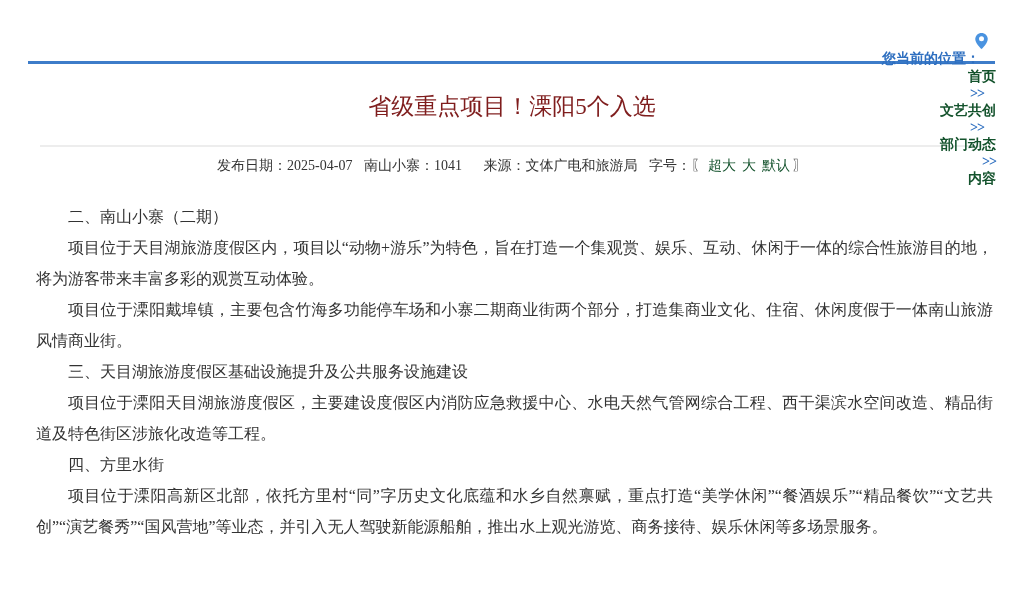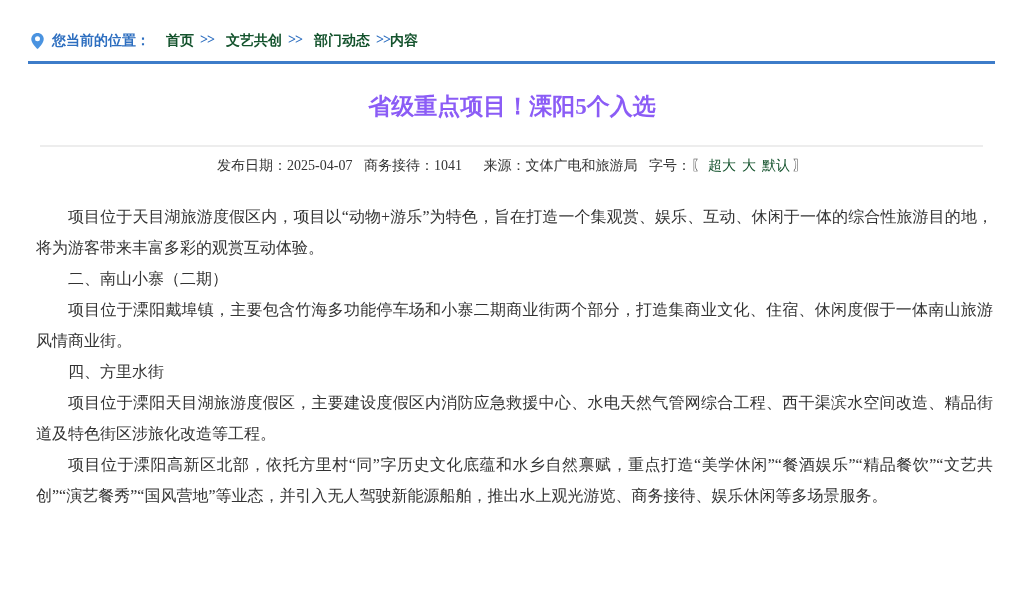--- a/index.html
+++ b/index.html
@@ -9,26 +9,27 @@
     height: 590px;
     background: #ffffff;
     font-family: "Liberation Serif", "DejaVu Serif", serif;
     color: #333333;
     overflow: hidden;
   }
 
   
   .breadcrumb {
     display: flex;
-    align-items: flex-start;
+    align-items: flex-end;
     margin: 32px 28px 0 30px;
     font-size: 14px;
     font-weight: bold;
     color: #2e6fc0;
     height: 20px;
+    flex-direction: column;
   }
   .pin-icon {
     display: inline-flex;
     width: 15px;
     height: 18px;
     margin-right: 7px;
     flex: 0 0 auto;
   }
   .bc-label { margin-right: 16px; }
   .bc-link {
@@ -44,22 +45,22 @@
     background: #3d7cc9;
     margin: 9px 29px 0 28px;
   }
 
   
   .article-title {
     margin: 28px 40px 0 40px;
     text-align: center;
     font-size: 23px;
     line-height: 30px;
-    font-weight: bold;
-    color: #8b5cf6;
+    font-weight: normal;
+    color: #7f1d1d;
   }
 
   .gray-rule {
     height: 2px;
     background: #ededed;
     margin: 23px 41px 0 40px;
   }
 
   
   .article-meta {
@@ -113,25 +114,26 @@
 </div>
 
 <div class="blue-rule"></div>
 
 <h1 class="article-title">省级重点项目！溧阳5个入选</h1>
 
 <div class="gray-rule"></div>
 
 <div class="article-meta">
   <span>发布日期：</span><span>2025-04-07</span>
-  <span class="gap-s">商务接待：</span><span>1041</span>
+  <span class="gap-s">南山小寨：</span><span>1041</span>
   <span class="gap-m">来源：</span><span>文体广电和旅游局</span>
   <span class="gap-s">字号：</span><span>〖</span><a class="meta-link">超大</a><a class="meta-link">大</a><a class="meta-link">默认</a><span>〗</span>
 </div>
 
 <div class="article-body">
+  <p>二、南山小寨（二期）</p>
   <p>项目位于天目湖旅游度假区内，项目以“动物+游乐”为特色，旨在打造一个集观赏、娱乐、互动、休闲于一体的综合性旅游目的地，将为游客带来丰富多彩的观赏互动体验。</p>
-  <p>二、南山小寨（二期）</p>
   <p>项目位于溧阳戴埠镇，主要包含竹海多功能停车场和小寨二期商业街两个部分，打造集商业文化、住宿、休闲度假于一体南山旅游风情商业街。</p>
+  <p>三、天目湖旅游度假区基础设施提升及公共服务设施建设</p>
+  <p>项目位于溧阳天目湖旅游度假区，主要建设度假区内消防应急救援中心、水电天然气管网综合工程、西干渠滨水空间改造、精品街道及特色街区涉旅化改造等工程。</p>
   <p>四、方里水街</p>
-  <p>项目位于溧阳天目湖旅游度假区，主要建设度假区内消防应急救援中心、水电天然气管网综合工程、西干渠滨水空间改造、精品街道及特色街区涉旅化改造等工程。</p>
   <p>项目位于溧阳高新区北部，依托方里村“同”字历史文化底蕴和水乡自然禀赋，重点打造“美学休闲”“餐酒娱乐”“精品餐饮”“文艺共创”“演艺餐秀”“国风营地”等业态，并引入无人驾驶新能源船舶，推出水上观光游览、商务接待、娱乐休闲等多场景服务。</p>
 </div>
 
 </body></html>

